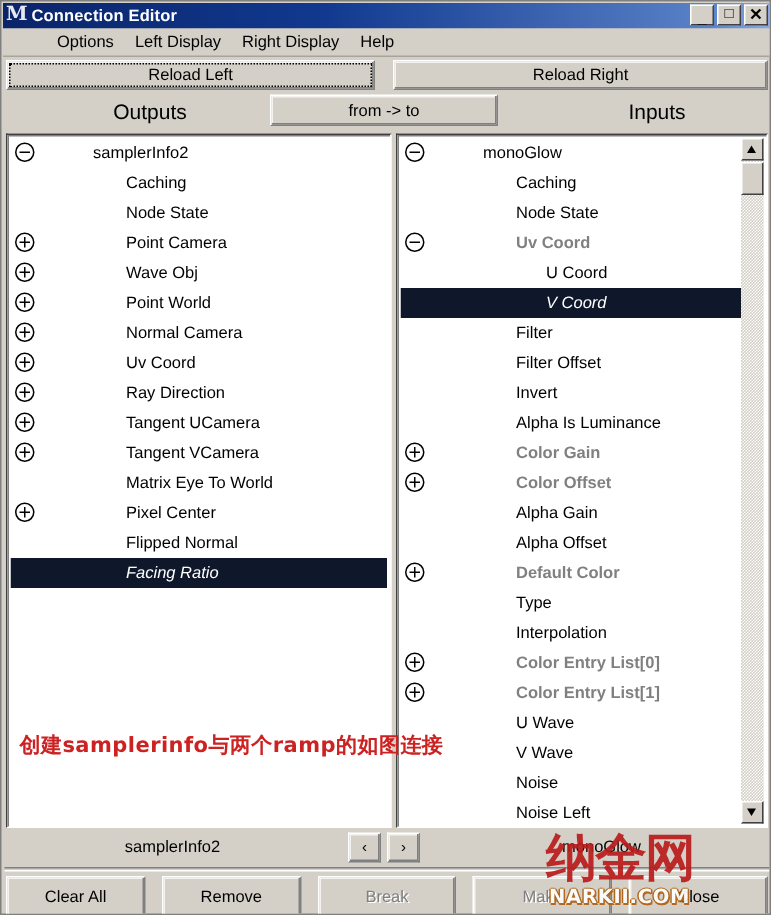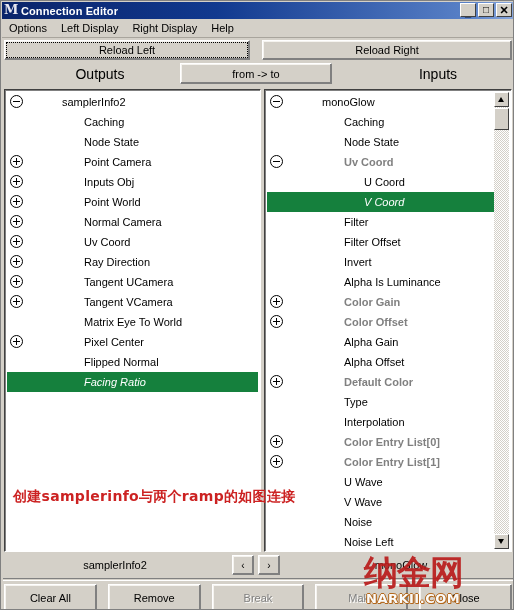--- a/index.html
+++ b/index.html
@@ -82,20 +82,21 @@
   
   .menubar {
     position: absolute;
     left: 1px; top: 18px;
     width: 512px; height: 19px;
     background: #d4d0c8;
     display: flex;
     align-items: center;
     border-bottom: 1px solid #a8a49c;
     box-sizing: border-box;
+    padding-left: 29px;
   }
   .menu-item {
     font-size: 11px;
     color: #000;
     padding: 2px 7px;
     white-space: nowrap;
   }
 
   
   .reload-row {
@@ -203,21 +204,21 @@
     position: absolute;
     top: 0;
     font-size: 11px;
     color: #000;
   }
   .row.d0 .lbl { left: 55px; }
   .row.d1 .lbl { left: 77px; }
   .row.d2 .lbl { left: 97px; }
   .row.group .lbl { font-weight: bold; color: #808080; }
   .row.selected {
-    background: #15803d;
+    background: #0f172a;
   }
   .row.selected .lbl {
     color: #ffffff;
     font-style: italic;
     font-weight: normal;
   }
 
   
   .vscroll {
     position: absolute;
@@ -398,21 +399,21 @@
         </div>
         <div class="row d1">
           <div class="lbl">Node State</div>
         </div>
         <div class="row d1">
           <div class="tw plus"></div>
           <div class="lbl">Point Camera</div>
         </div>
         <div class="row d1">
           <div class="tw plus"></div>
-          <div class="lbl">Inputs Obj</div>
+          <div class="lbl">Wave Obj</div>
         </div>
         <div class="row d1">
           <div class="tw plus"></div>
           <div class="lbl">Point World</div>
         </div>
         <div class="row d1">
           <div class="tw plus"></div>
           <div class="lbl">Normal Camera</div>
         </div>
         <div class="row d1">

